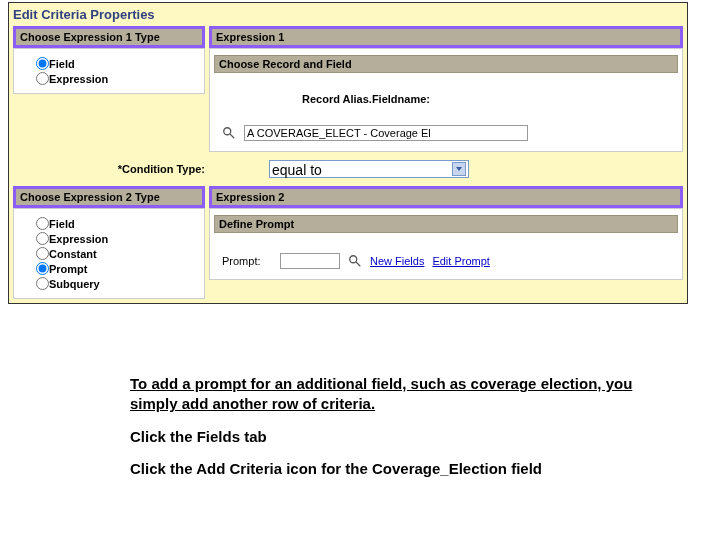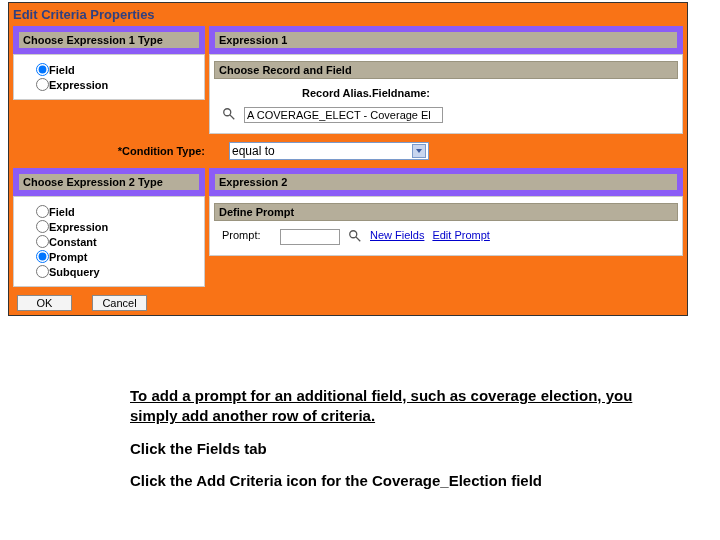--- a/index.html
+++ b/index.html
@@ -10,40 +10,40 @@
     font-family: Arial, sans-serif;
     font-size: 11px;
     background: #fff;
     color: #000;
   }
   .outer {
     border: 1px solid #333;
     margin: 2px 8px 0 8px;
     padding: 4px;
     width: 680px;
-    background: #f97316;
+    background: #fef9c3;
   }
   .title {
     color: #304080;
     font-weight: bold;
     font-size: 13px;
     margin-bottom: 4px;
   }
   .grid {
     display: grid;
     grid-template-columns: 192px 1fr;
     gap: 4px;
   }
   .section-head {
     background: #b5ae9a;
     color: #000;
     font-weight: bold;
     padding: 2px 4px;
     font-size: 11px;
-    border: 6px solid #8b5cf6;
+    border: 3px solid #8b5cf6;
   }
   .section-head-inner {
     background: #b5ae9a;
     color: #000;
     font-weight: bold;
     padding: 2px 4px;
     font-size: 11px;
     border: 1px solid #9a947f;
     margin-bottom: 4px;
   }
@@ -54,33 +54,34 @@
   }
   .radio-row {
     display: flex;
     align-items: center;
     margin: 2px 0 2px 18px;
     font-weight: bold;
   }
   .radio-row input { margin: 0; }
   .field-row {
     display: flex;
+    align-items: center;
     gap: 8px;
-    margin: 8px 0 4px 8px;
+    margin: 20px 0 4px 8px;
   }
   .field-label {
     font-weight: bold;
     font-size: 11px;
     min-width: 130px;
   }
   .text-input {
     font-size: 11px;
     padding: 1px 2px;
     border: 1px solid #999;
-    width: 199px;
+    width: 284px;
     height: 16px;
   }
   .magnifier {
     width: 14px;
     height: 14px;
     display: inline-block;
     position: relative;
   }
   .magnifier svg { width: 14px; height: 14px; }
   .cond-row {
@@ -89,29 +90,30 @@
     gap: 24px;
     margin: 8px 0;
   }
   .cond-label {
     font-weight: bold;
     text-align: right;
     width: 192px;
     font-size: 11px;
   }
   .select {
-    font-size: 12px;
+    font-size: 14px;
     padding: 1px 2px;
     border: 1px solid #7a9acb;
     width: 200px;
     height: 18px;
     position: relative;
     display: inline-flex;
     justify-content: space-between;
     background: #fff;
+    margin-left: 40px;
   }
   .select-arrow {
     width: 14px;
     height: 14px;
     background: #c7d5ef;
     border: 1px solid #7a9acb;
     display: inline-flex;
     align-items: center;
     justify-content: center;
   }
@@ -237,23 +239,19 @@
                 <line x1="9" y1="9" x2="14" y2="14" stroke="#555" stroke-width="1.5"></line>
               </svg>
           </span>
           <a class="link">New Fields</a>
           <a class="link">Edit Prompt</a>
         </div>
       </div>
     </div>
   </div>
 
-  <div class="btn-row">
-    <div class="btn">OK</div>
-    <div class="btn">Cancel</div>
-  </div>
 </div>
 
 <div class="instructions">
   <p class="bold para1">To add a prompt for an additional field, such as coverage election, you simply add another row of criteria.</p>
   <p class="bold">Click the Fields tab</p>
   <p class="bold">Click the Add Criteria icon for the Coverage_Election field</p>
 </div>
 
 </body></html>

